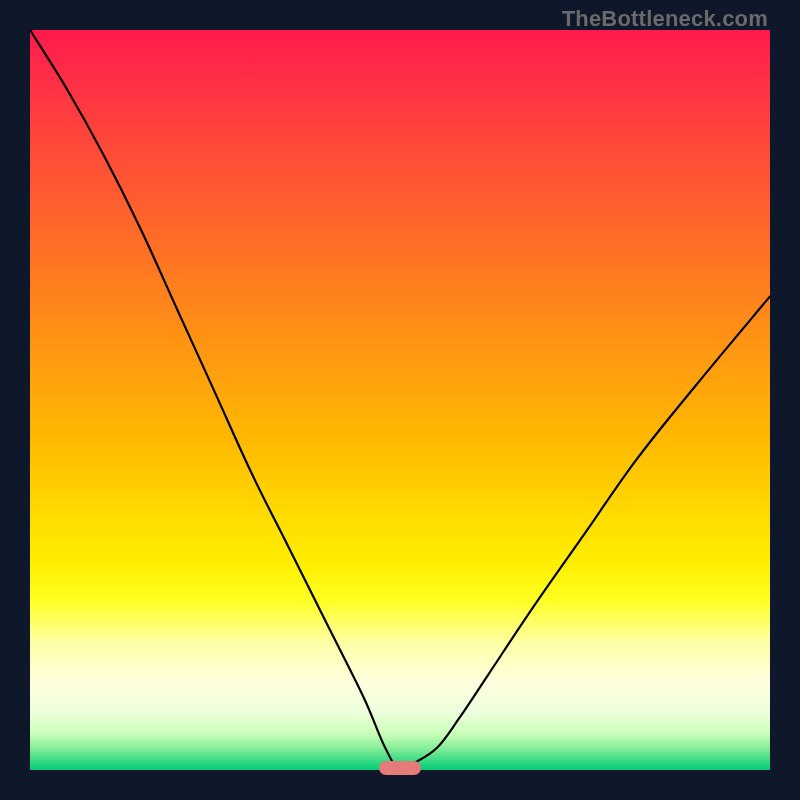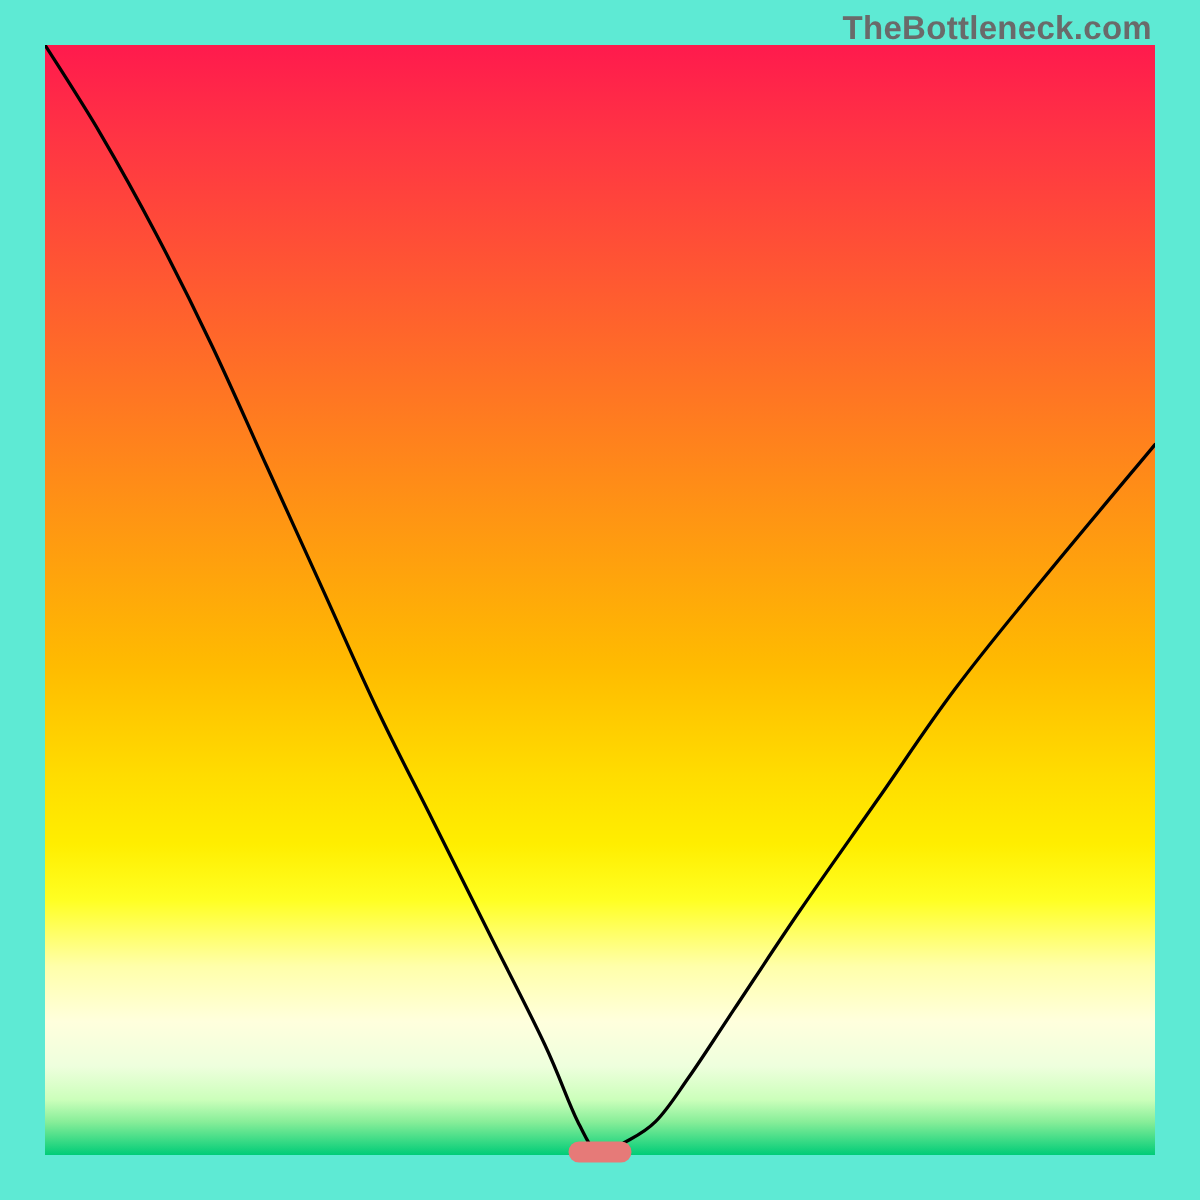--- a/index.html
+++ b/index.html
@@ -1,20 +1,20 @@
 <!DOCTYPE html>
 <html><head>
 <meta charset="utf-8">
 <style>
   * { margin: 0; padding: 0; box-sizing: border-box; }
   html, body { width: 800px; height: 800px; overflow: hidden; }
   .frame {
     width: 800px;
     height: 800px;
-    background: #5eead4;
+    background: #0f172a;
     position: relative;
   }
   .plot-area {
     position: absolute;
     left: 30px;
     top: 30px;
     width: 740px;
     height: 740px;
     background: linear-gradient(
       to bottom,

